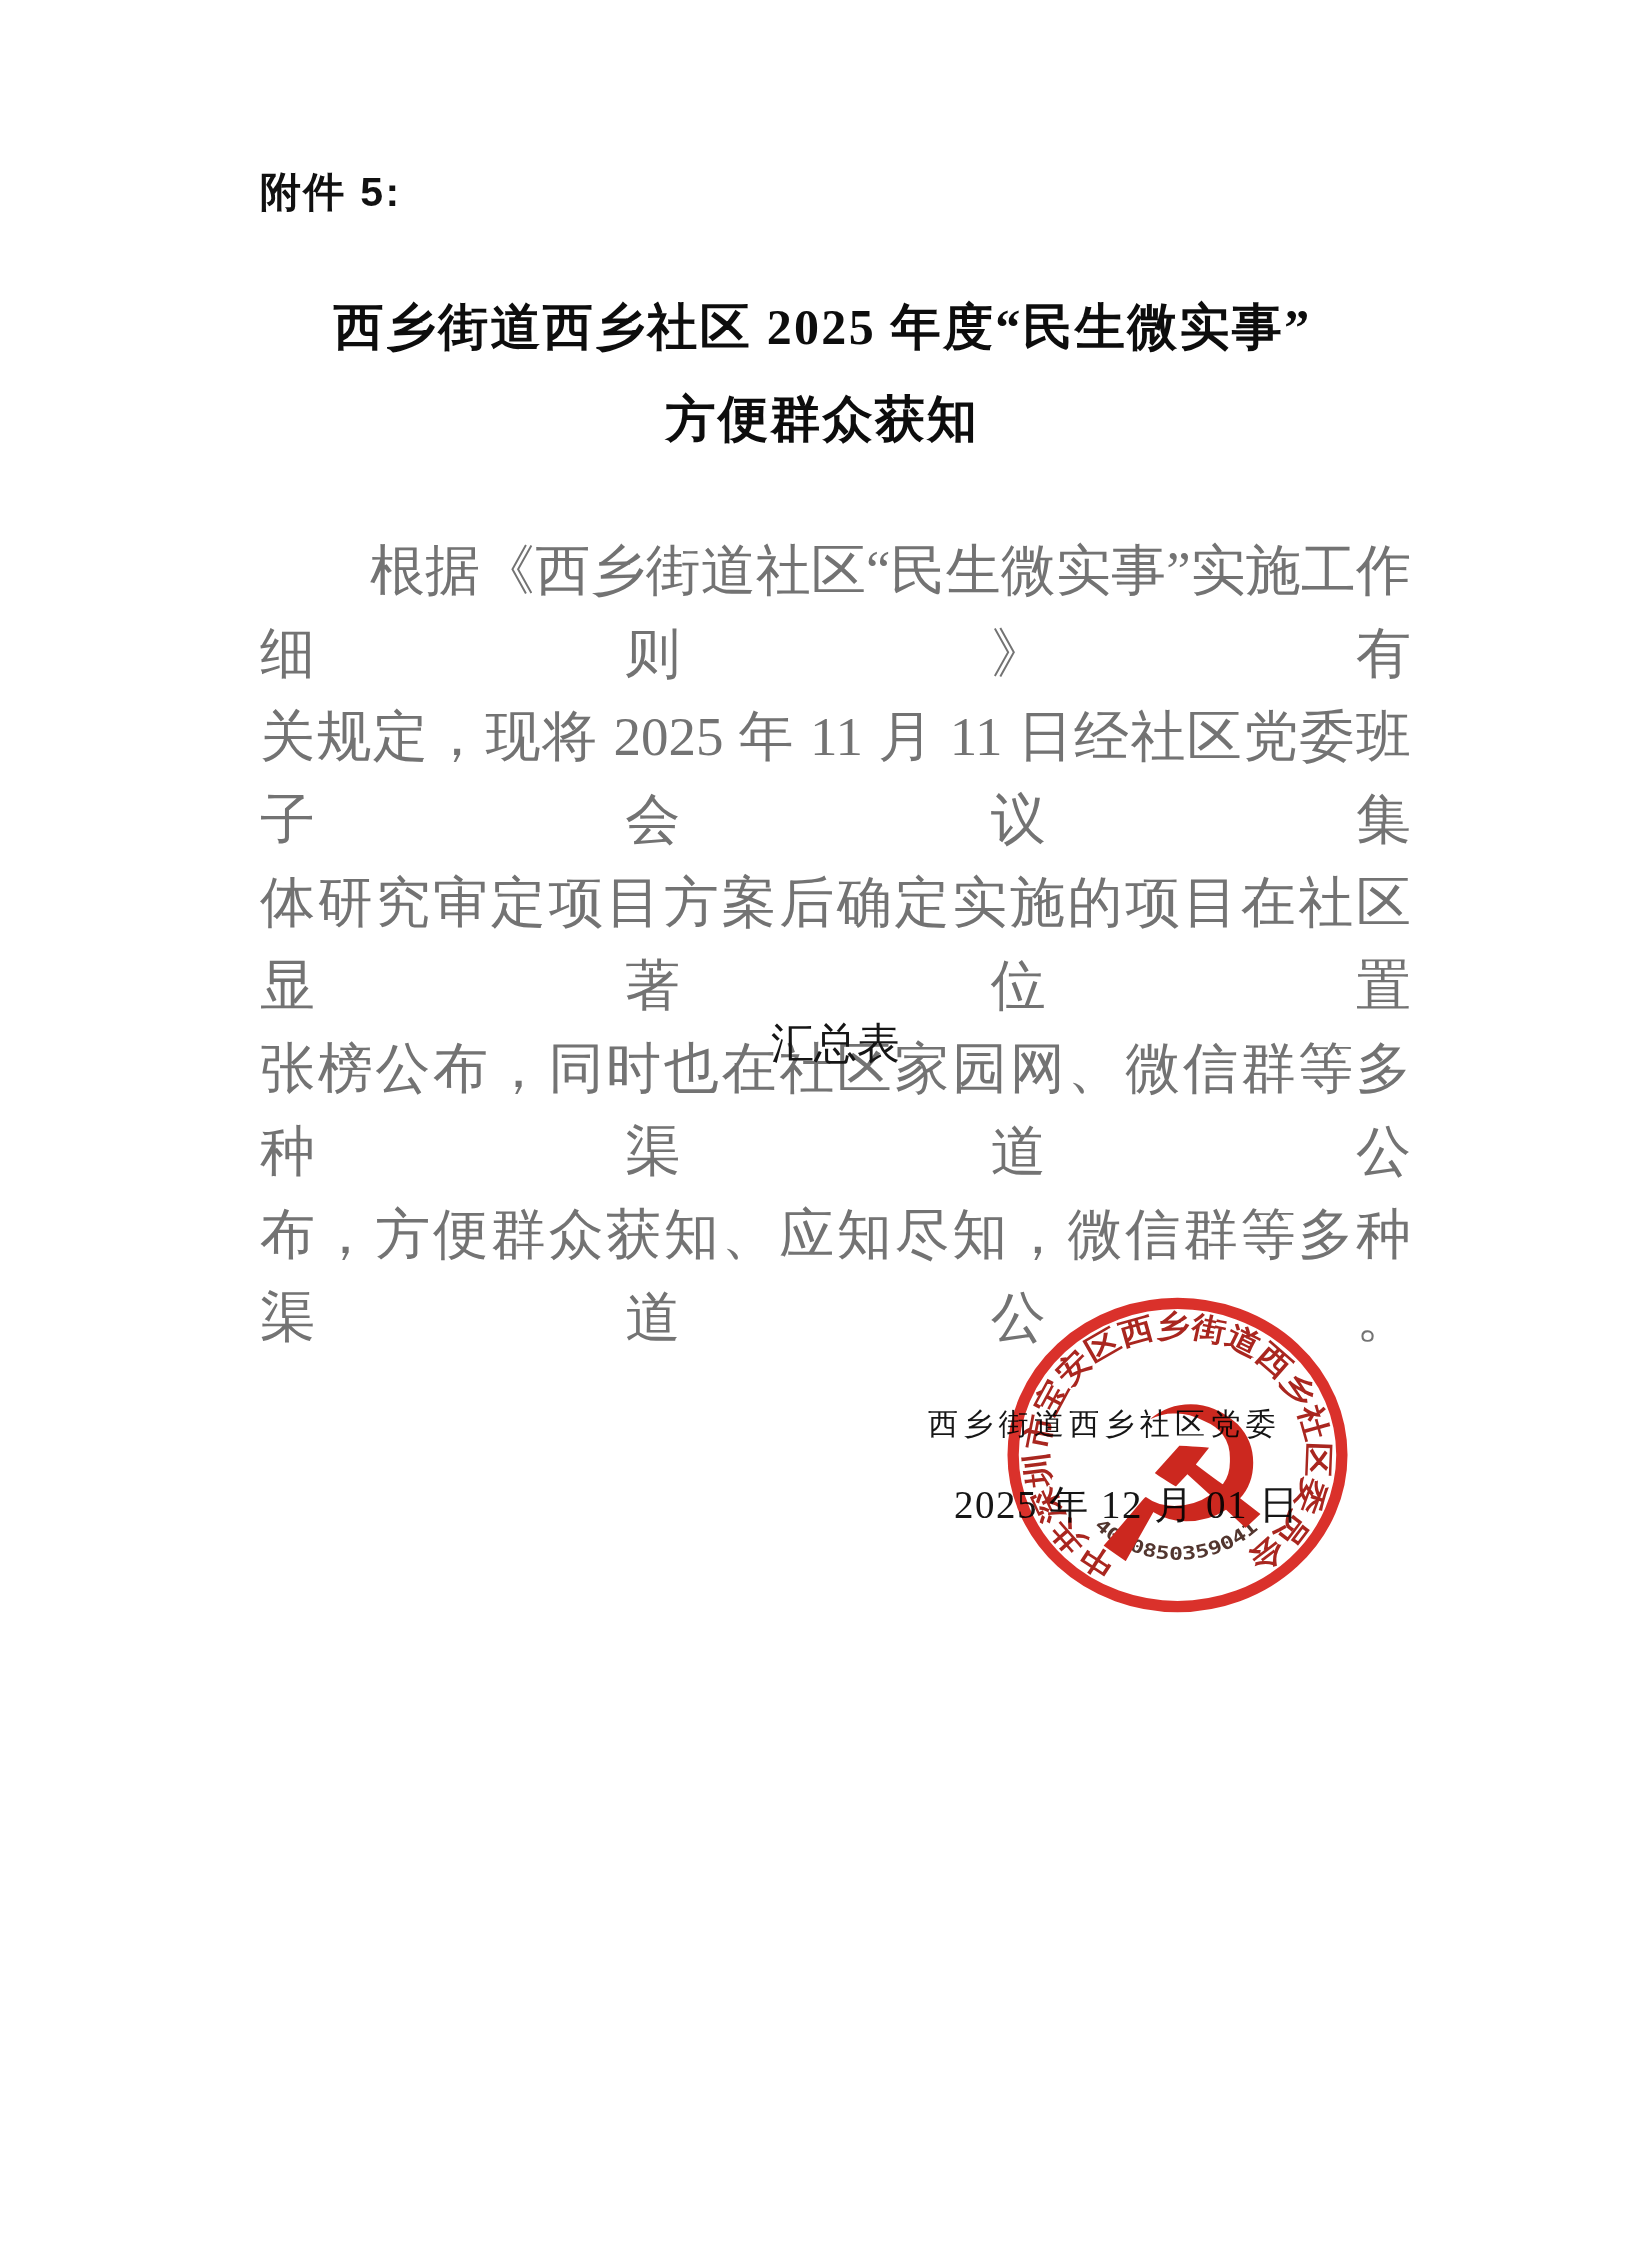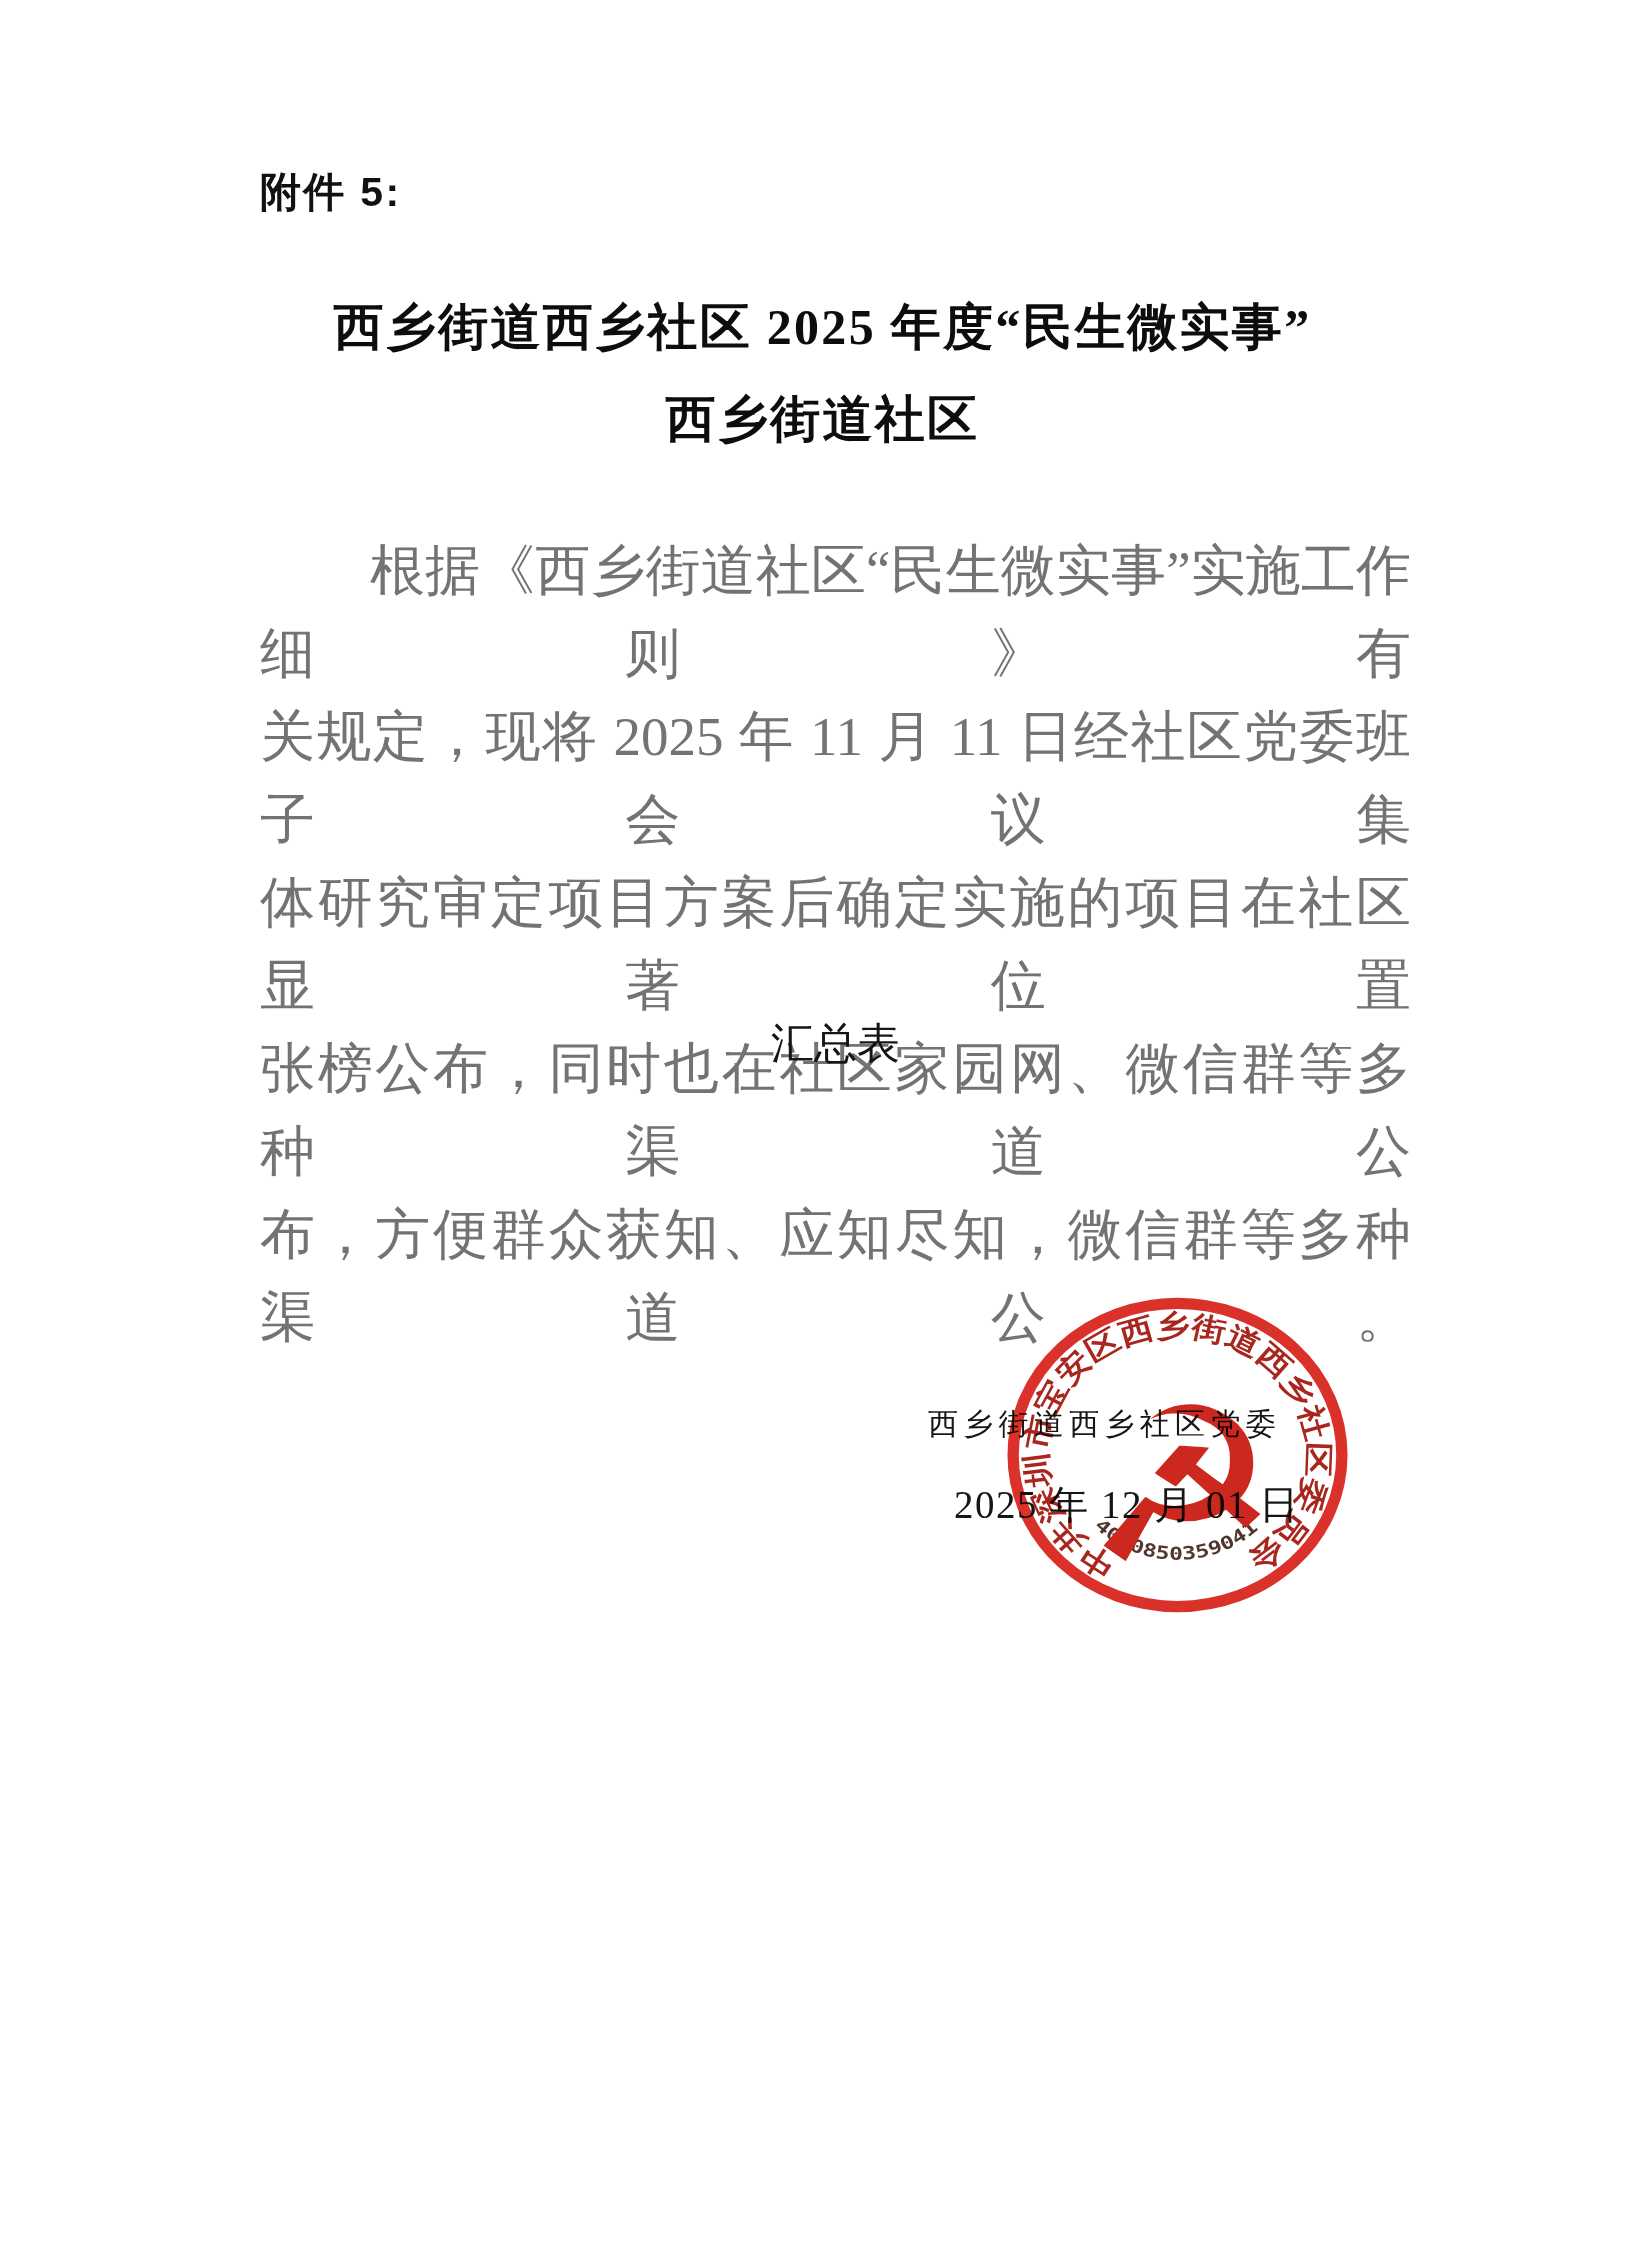--- a/index.html
+++ b/index.html
@@ -112,21 +112,21 @@
 </style>
 </head>
 <body>
 
 <div class="page">
 
   <div class="attachment-label">附件 5:</div>
 
   <div class="doc-title">
     <div>西乡街道西乡社区 2025 年度“民生微实事”</div>
-    <div>西乡街道社区</div>
+    <div>方便群众获知</div>
   </div>
 
   <div class="body-block">
     <div class="body-line indent-2em">根据《西乡街道社区“民生微实事”实施工作细则》有</div>
     <div class="body-line">关规定，现将 2025 年 11 月 11 日经社区党委班子会议集</div>
     <div class="body-line">体研究审定项目方案后确定实施的项目在社区显著位置</div>
     <div class="body-line">张榜公布，同时也在社区家园网、微信群等多种渠道公</div>
     <div class="body-line">布，方便群众获知、应知尽知，微信群等多种渠道公。</div>
   </div>
 

